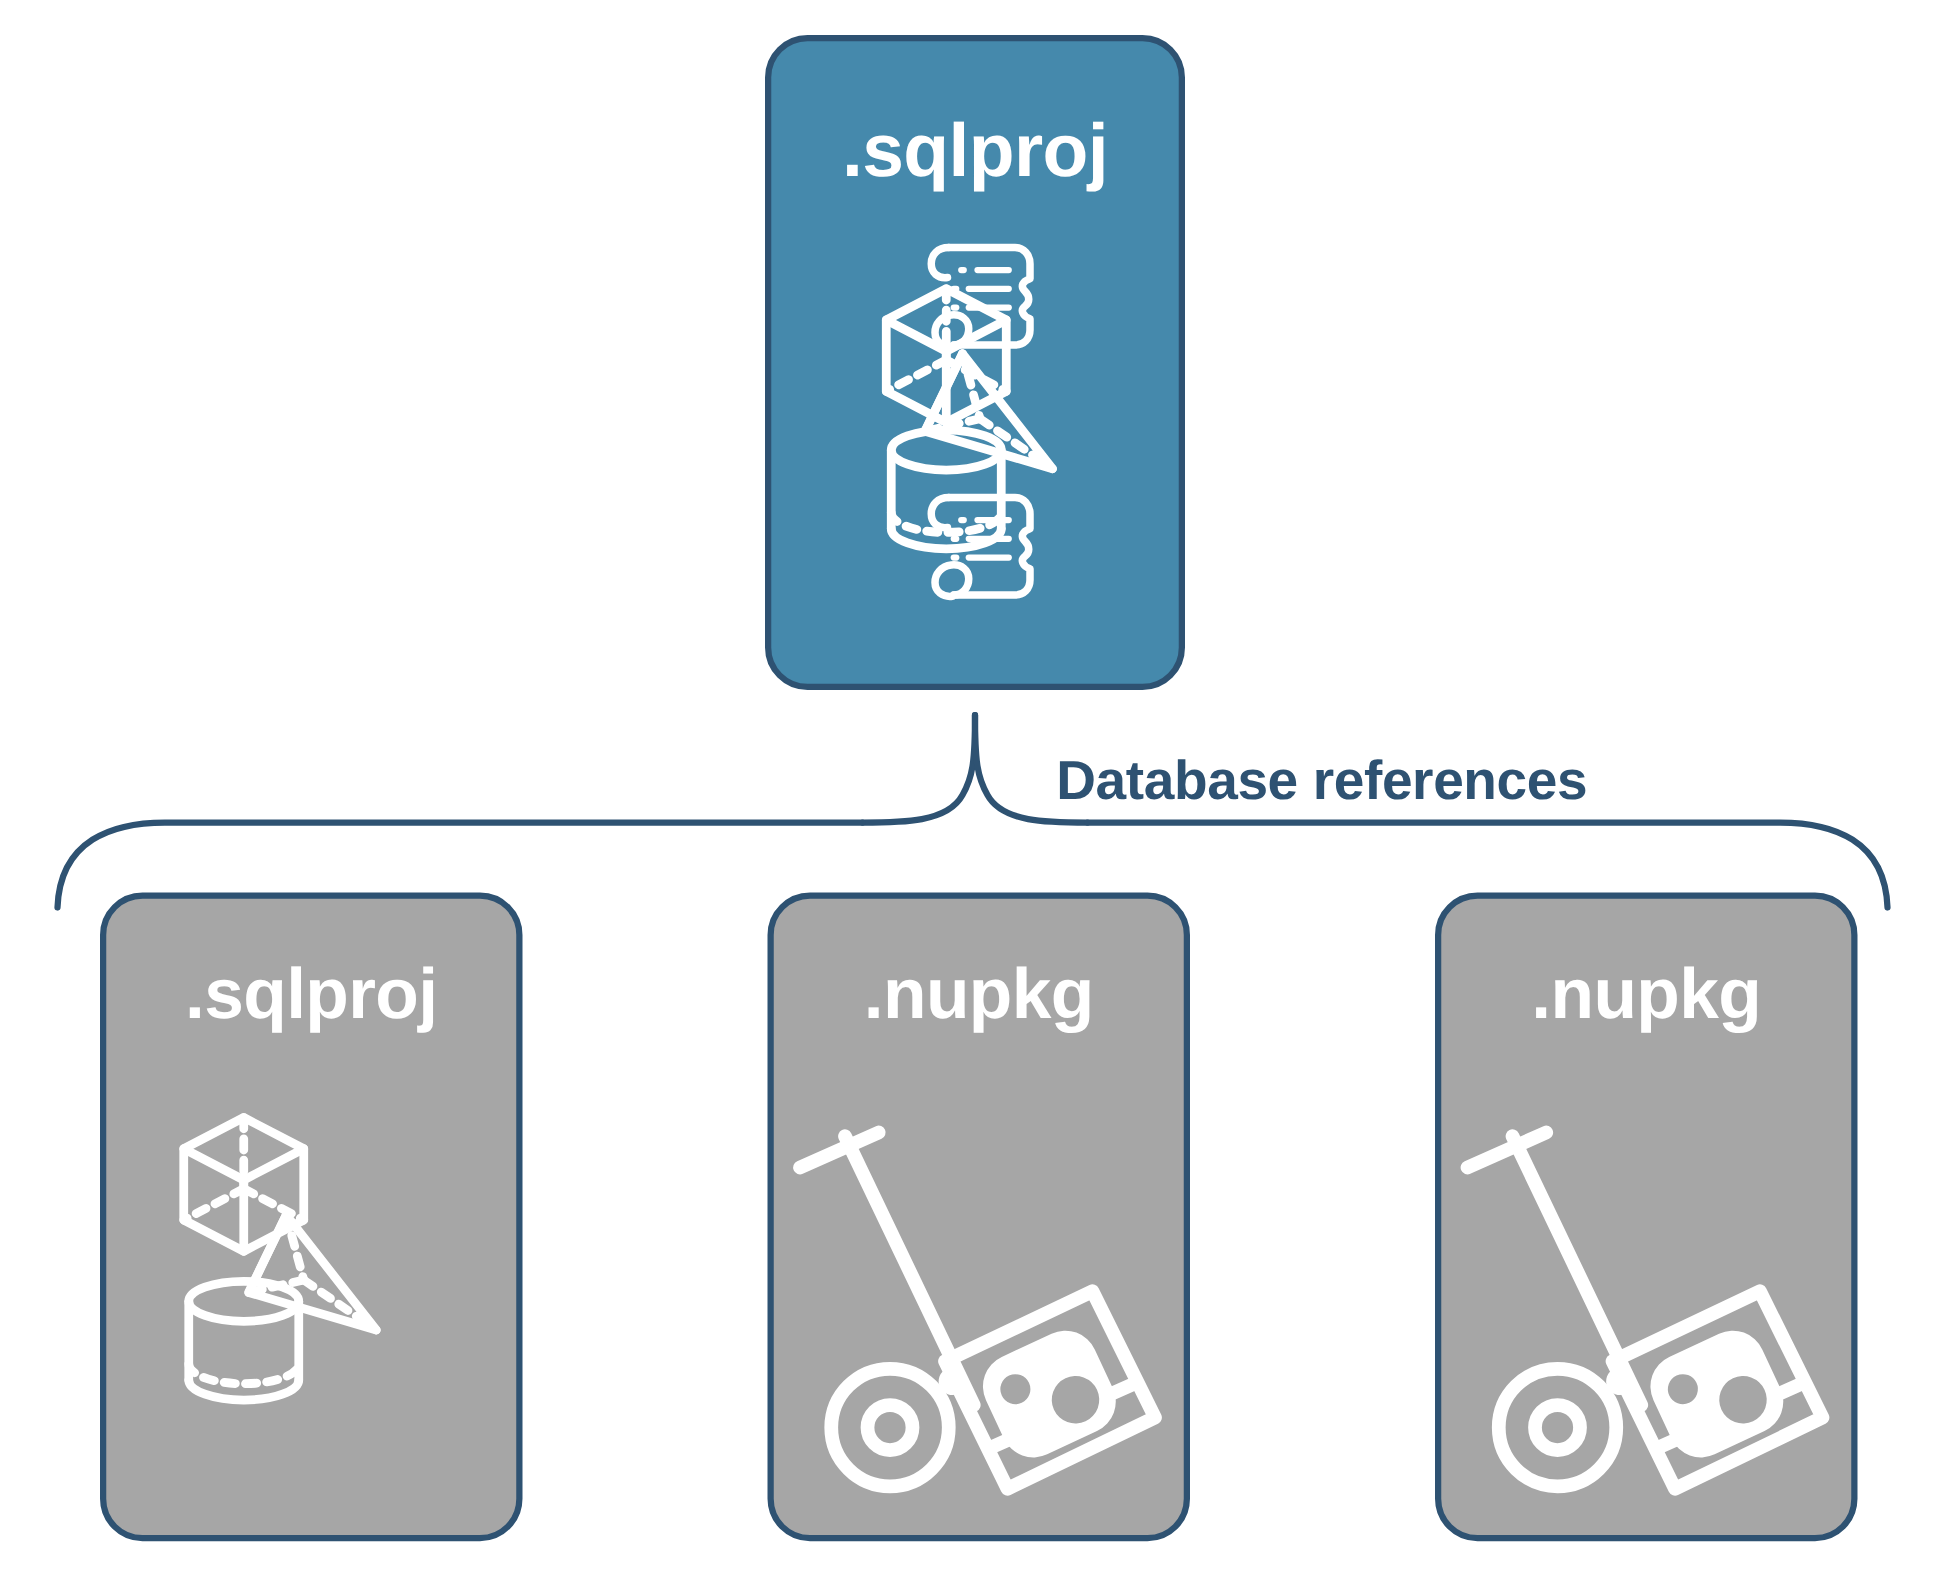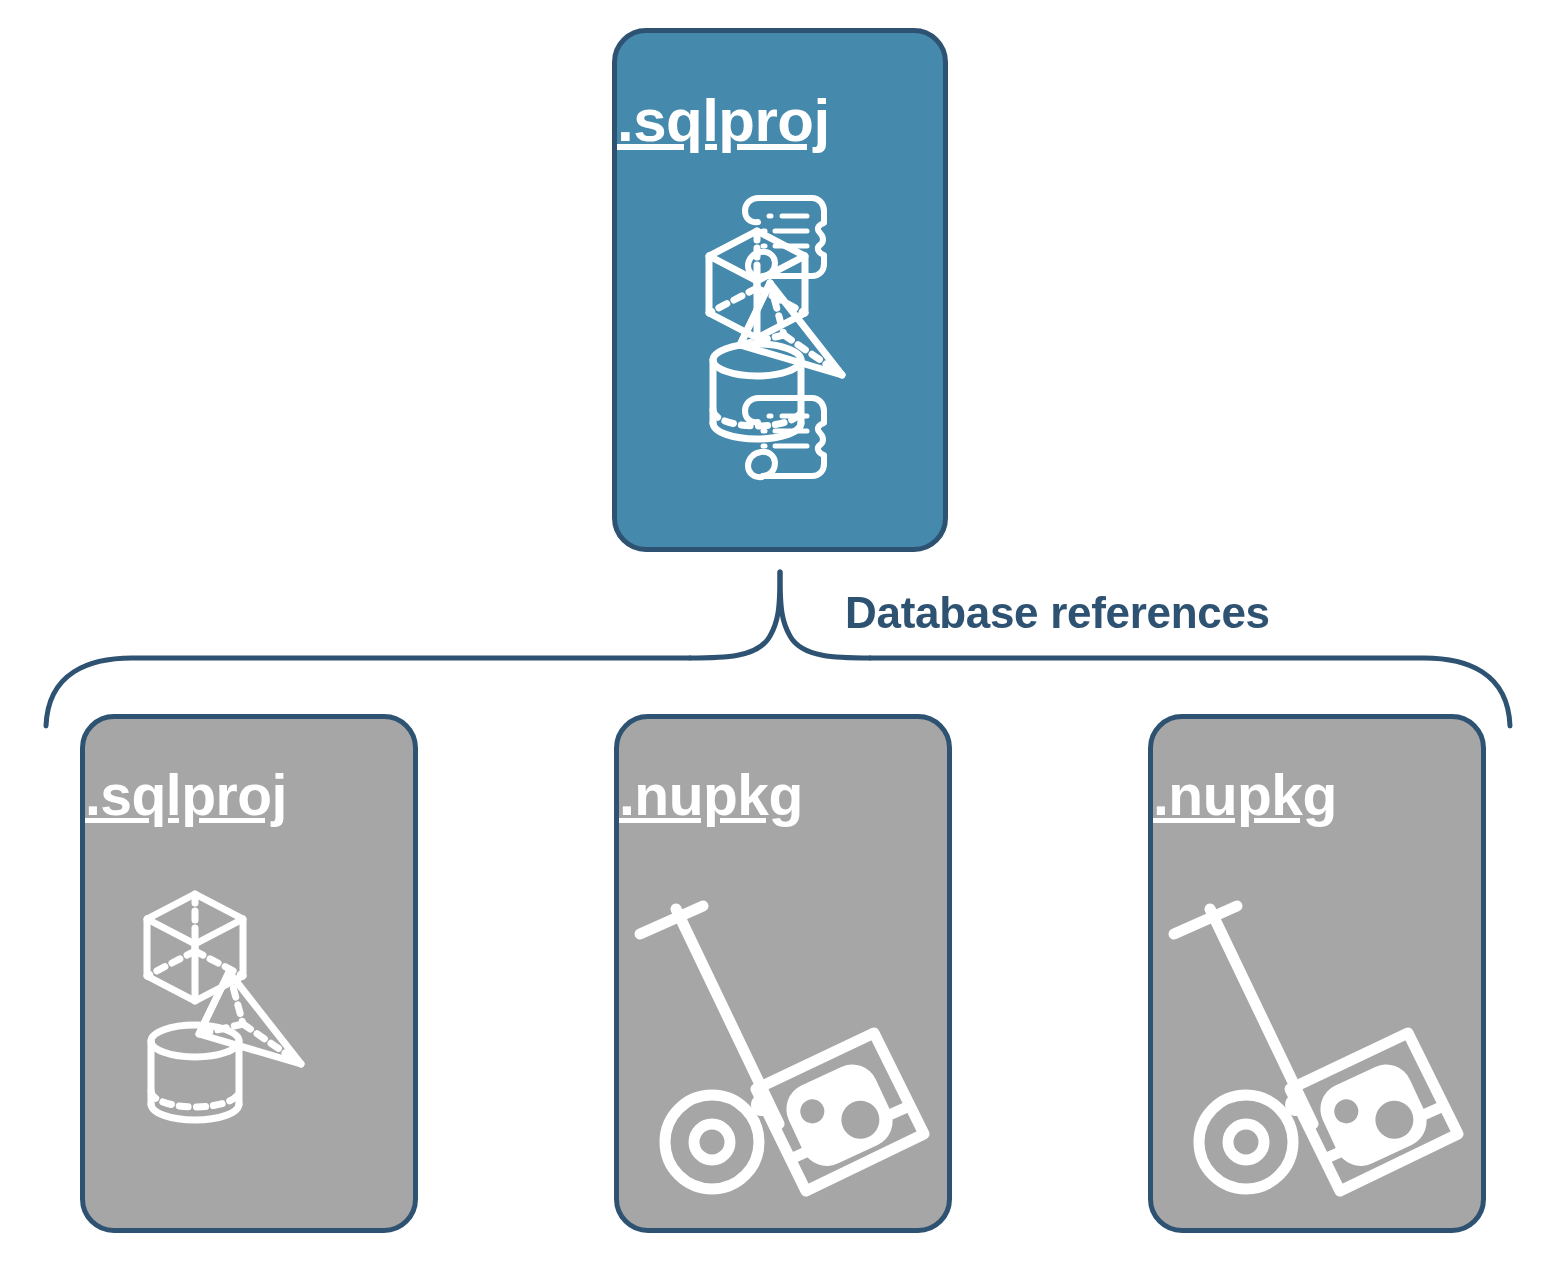--- a/index.html
+++ b/index.html
@@ -26,45 +26,45 @@
   .card-blue {
     background: #4589ac;
   }
   .card-gray {
     background: #a6a6a6;
   }
   .card-title {
     position: absolute;
     left: 0;
     right: 0;
-    text-align: left;
+    text-align: center;
     color: #ffffff;
     font-weight: bold;
     letter-spacing: -0.5px;
     line-height: 1;
     user-select: none;
-    text-decoration: underline;
   }
   .card-icons {
     position: absolute;
     left: 0;
     right: 0;
   }
   .brace-layer, .icon-svg {
     position: absolute;
     left: 0;
     top: 0;
     pointer-events: none;
   }
   .brace-label {
     position: absolute;
     color: #2e5272;
     font-weight: bold;
     white-space: nowrap;
     letter-spacing: -0.3px;
+    margin-top: 12px;
   }
   
   #card-top {
     left: 612px;
     top: 28px;
     width: 336px;
     height: 524px;
   }
   #card-top .card-title {
     top: 58px;

